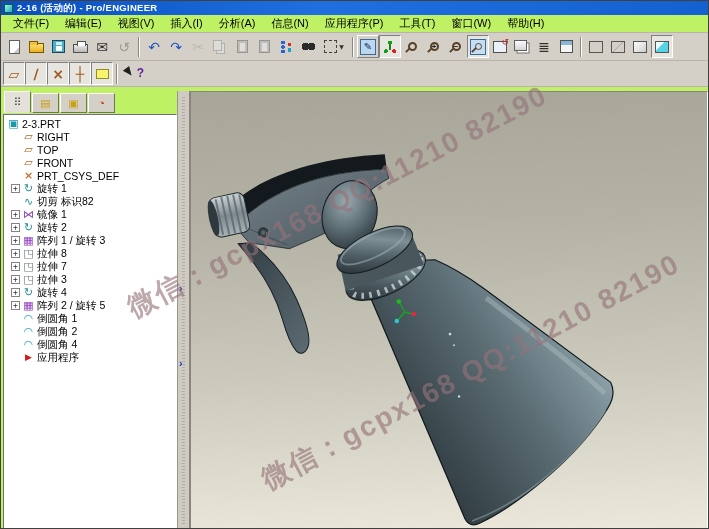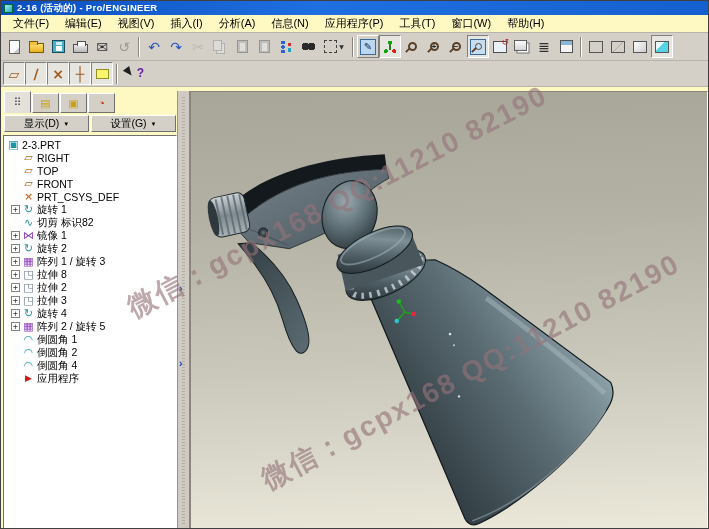--- a/index.html
+++ b/index.html
@@ -1,19 +1,19 @@
 <!DOCTYPE html>
 <html><head>
 <meta charset="utf-8">
 <style>
   html,body{margin:0;padding:0;background:#888;}
   *{box-sizing:border-box;}
   .win{
     position:relative;width:709px;height:529px;
-    background:#fef9c3;overflow:hidden;
+    background:#bef264;overflow:hidden;
     font-family:"Liberation Sans",sans-serif;
     border:1px solid #404040;
   }
   
   .titlebar{
     height:14px;display:flex;align-items:center;gap:4px;padding:0 3px;
     background:linear-gradient(90deg,#0a4fc0 0%,#1f6fe0 45%,#1560d0 100%);
   }
   .app-ic{width:9px;height:9px;background:linear-gradient(135deg,#9ff0f4,#28a8b8);border:1px solid #063;flex:0 0 auto;}
   .title-text{color:#fff;font-size:9.5px;font-weight:bold;letter-spacing:.3px;white-space:nowrap;}
@@ -263,30 +263,20 @@
         <button class="navtab">
             <span style="color:#c8a010">▤</span>
           </button>
         <button class="navtab">
             <span style="color:#c8a010">▣</span>
           </button>
         <button class="navtab">
             <span style="color:#c04010">◔</span>
           </button>
       </div>
-      <div class="navbtns">
-        <button class="navbtn">
-            <span>显示(D)</span>
-            <span class="car">▼</span>
-          </button>
-        <button class="navbtn">
-            <span>设置(G)</span>
-            <span class="car">▼</span>
-          </button>
-      </div>
       <div class="treebox">
         <div class="trow">
             <span class="tico c-part">▣</span>
             <span>2-3.PRT</span>
           </div>
         <div class="trow child">
             <span class="texp"></span>
             <span class="tico c-plane">▱</span>
             <span>RIGHT</span>
           </div>
@@ -343,21 +333,21 @@
               <span class="bx">+</span>
             </span>
             <span class="tico c-ext">◳</span>
             <span>拉伸 8</span>
           </div>
         <div class="trow child">
             <span class="texp">
               <span class="bx">+</span>
             </span>
             <span class="tico c-ext">◳</span>
-            <span>拉伸 2</span>
+            <span>拉伸 7</span>
           </div>
         <div class="trow child">
             <span class="texp">
               <span class="bx">+</span>
             </span>
             <span class="tico c-ext">◳</span>
             <span>拉伸 3</span>
           </div>
         <div class="trow child">
             <span class="texp">

